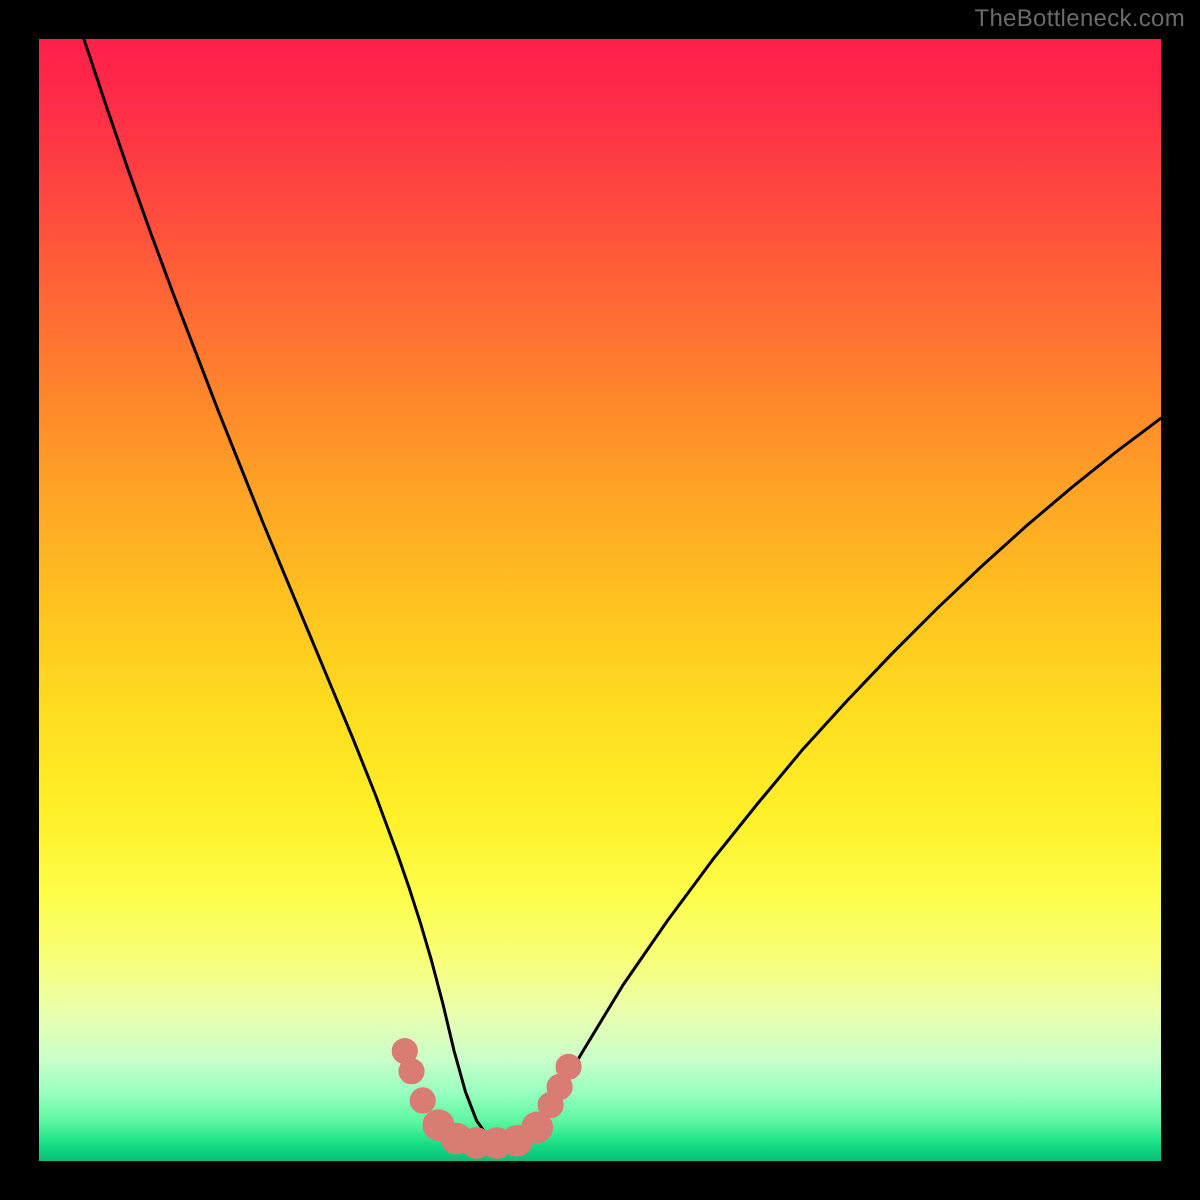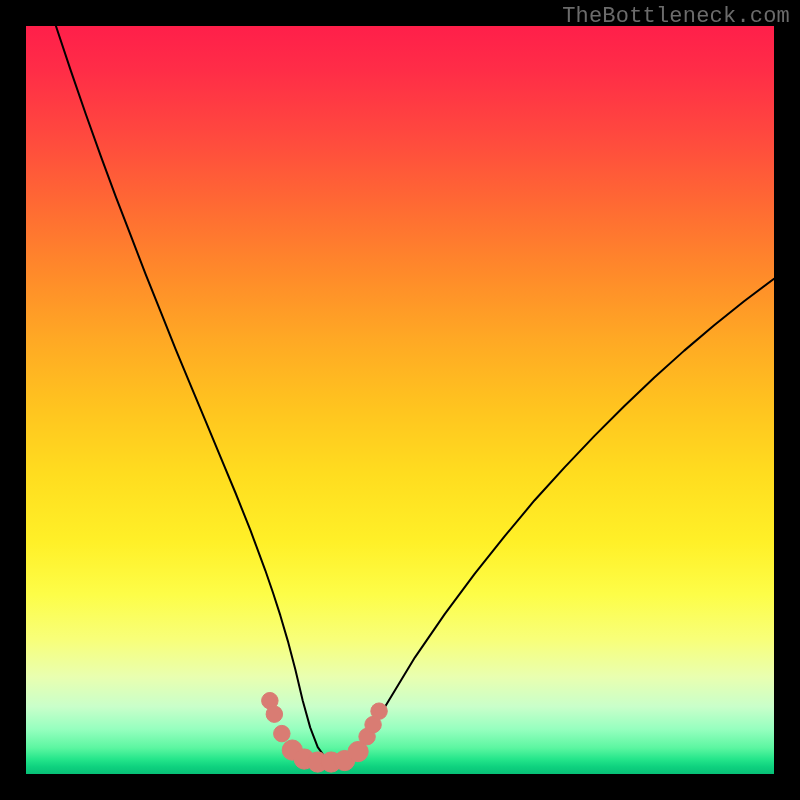--- a/index.html
+++ b/index.html
@@ -51,25 +51,24 @@
   }
   .curve {
     position: absolute;
     inset: 0;
   }
   .watermark {
     position: absolute;
     top: 4px;
     right: 10px;
     color: #6b6b6b;
-    font-size: 22px;
+    font-size: 16px;
     font-weight: 400;
     letter-spacing: 0.2px;
     user-select: none;
-    font-family: Liberation Mono, monospace;
   }
 </style>
 </head>
 <body>
 
 <div class="frame">
   <div class="plot-area">
     <div class="gradient"></div>
     <svg class="curve" viewBox="0 0 748 748" preserveAspectRatio="none">
       <path id="curve-path" fill="none" stroke="#000000" stroke-width="2" stroke-linecap="round" stroke-linejoin="round" d="M29.92 0.00 L44.88 44.88 L59.84 88.26 L74.80 130.15 L89.76 170.54 L104.72 209.44 L119.68 248.34 L134.64 285.74 L149.60 323.14 L164.56 359.04 L179.52 394.94 L194.48 430.85 L209.44 466.75 L224.40 504.15 L239.36 544.54 L246.84 566.24 L254.32 589.42 L261.80 614.86 L269.28 643.28 L276.76 674.70 L284.24 701.62 L291.72 721.07 L299.20 731.54 L314.16 736.03 L329.12 728.55 L344.08 707.61 L359.04 680.68 L388.96 631.31 L418.88 587.93 L448.80 547.54 L478.72 510.14 L508.64 474.23 L538.56 441.32 L568.48 409.90 L598.40 379.98 L628.32 351.56 L658.24 324.63 L688.16 299.20 L718.08 275.26 L748.00 252.82"></path>

